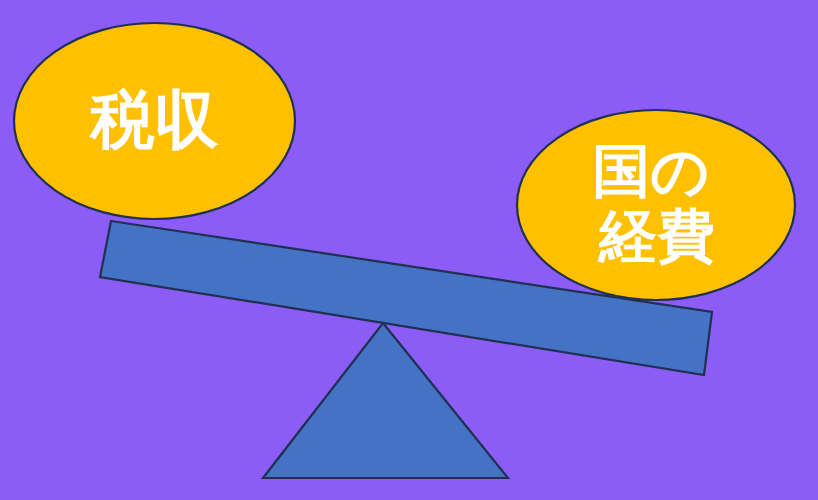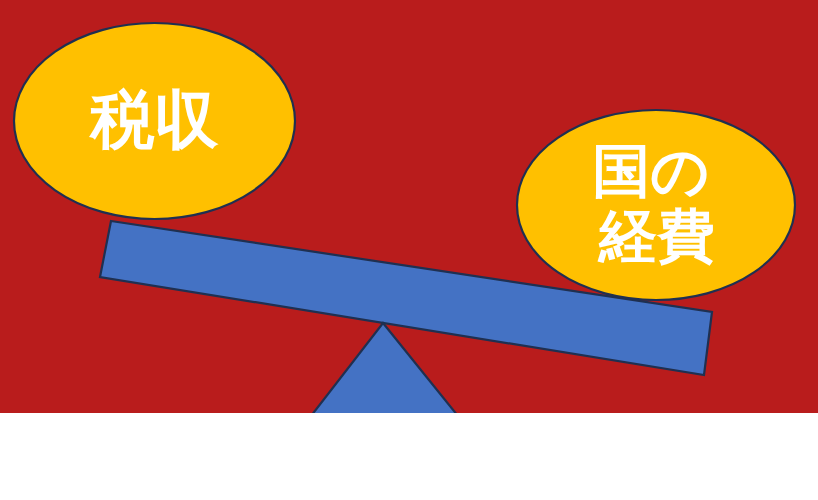--- a/index.html
+++ b/index.html
@@ -7,22 +7,22 @@
     margin: 0;
     padding: 0;
     background: #ffffff;
   }
   body {
     font-family: "DejaVu Sans", "Liberation Sans", sans-serif;
   }
   #stage {
     position: relative;
     width: 818px;
-    height: 413px;
-    background: #b91c1c;
+    height: 500px;
+    background: #8b5cf6;
     overflow: hidden;
   }
   #scene {
     position: absolute;
     left: 0;
     top: 0;
     width: 818px;
     height: 500px;
   }
   .ellipse-label {

